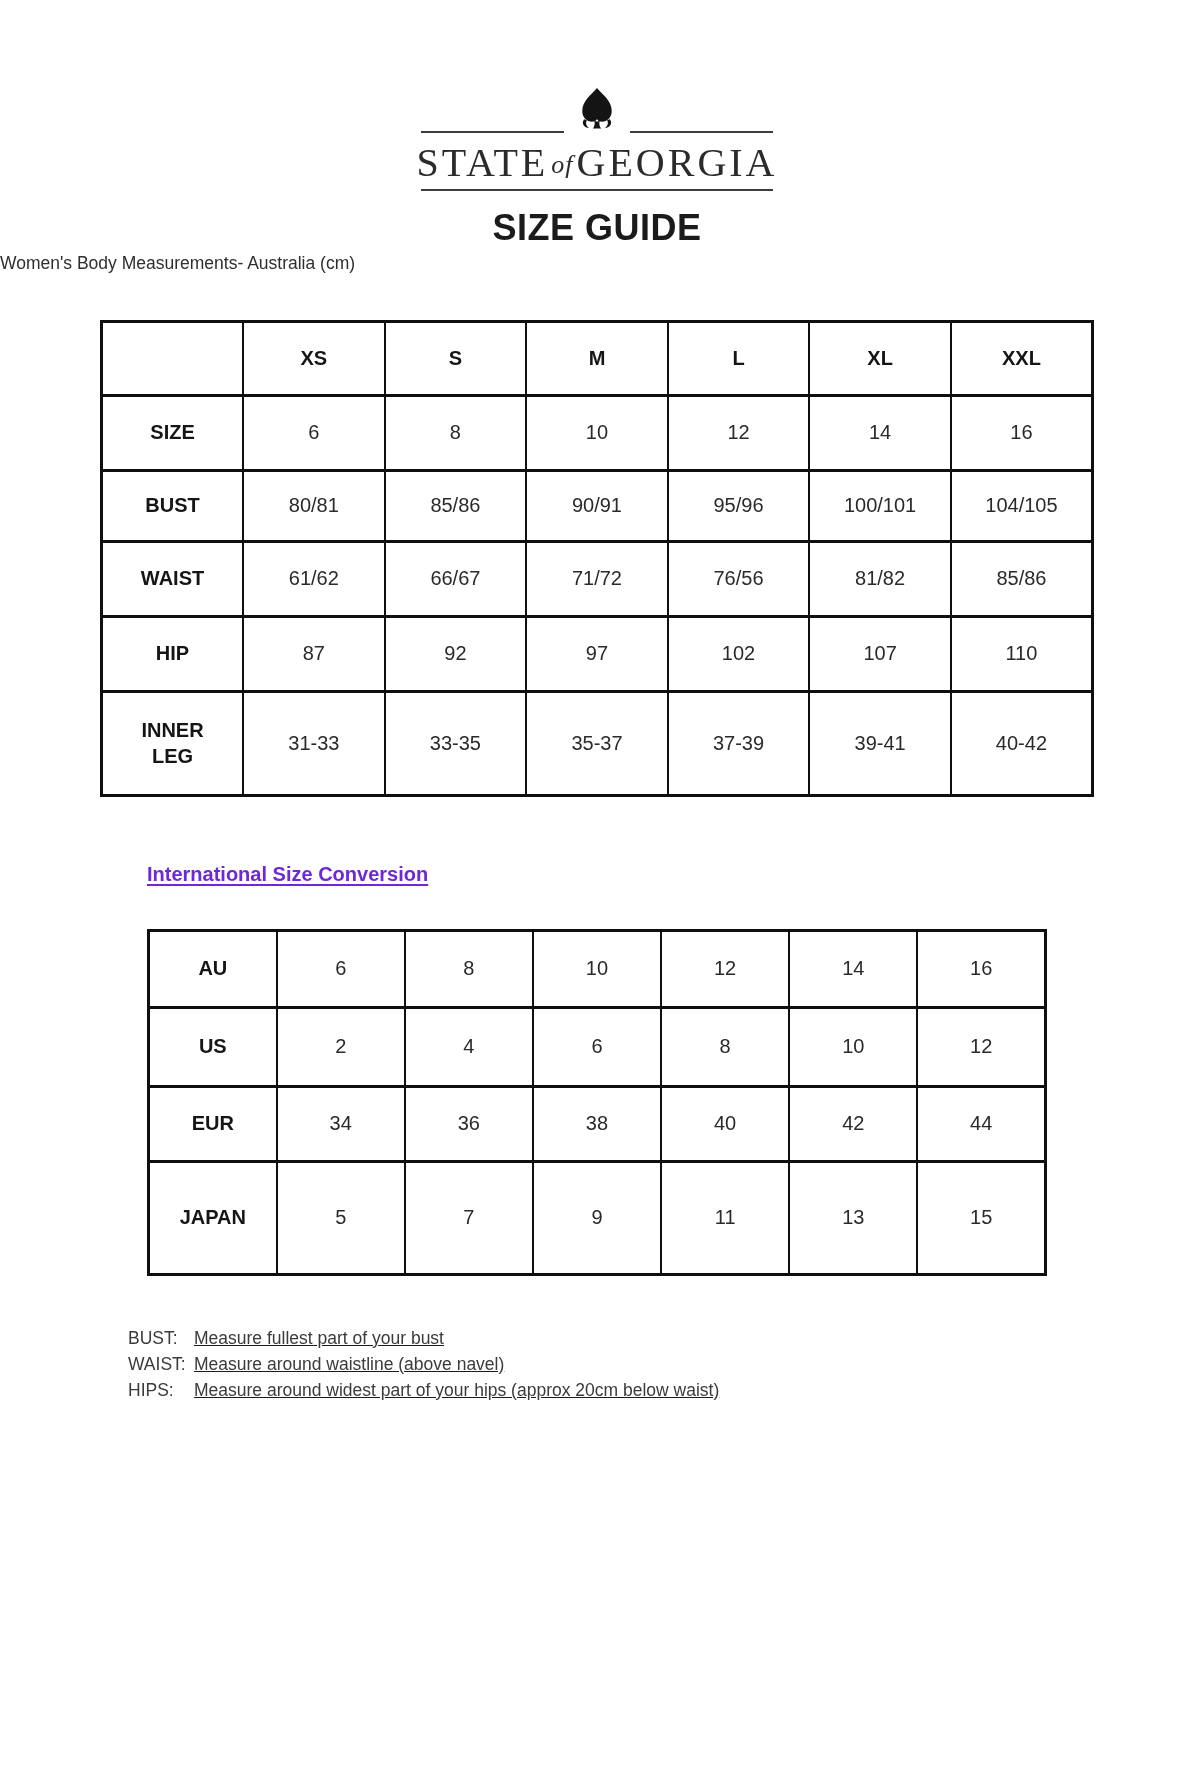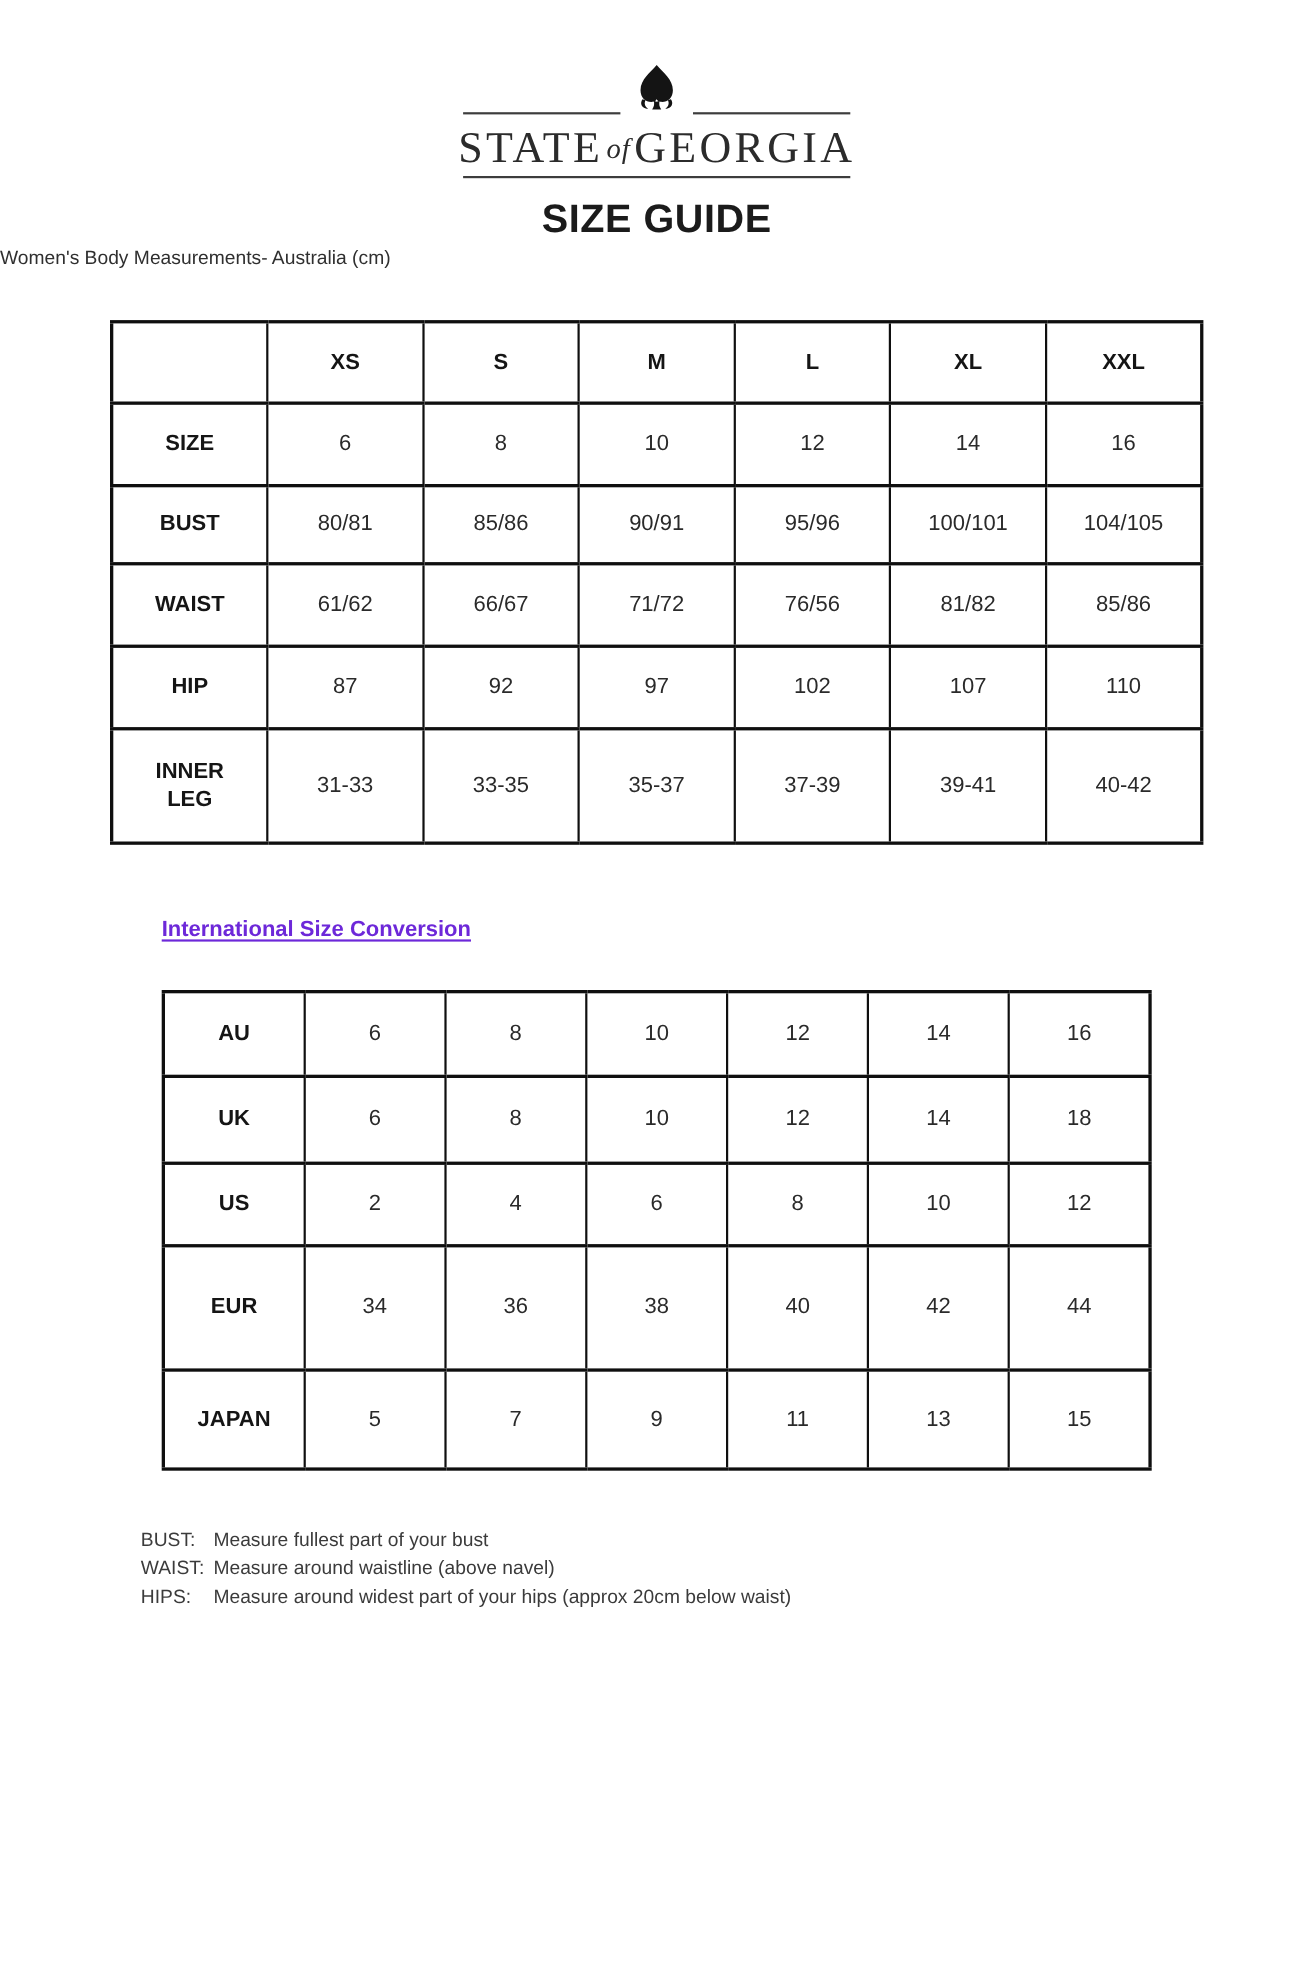--- a/index.html
+++ b/index.html
@@ -2,21 +2,21 @@
 <html><head>
 <meta charset="utf-8">
 <style>
   html, body { margin: 0; padding: 0; background: #ffffff; }
   body {
     width: 1194px; height: 1792px;
     font-family: "Liberation Sans", "DejaVu Sans", sans-serif;
     color: #1b1b1b;
     overflow: hidden;
   }
-  .page { padding-top: 58px; }
+  .page { padding-top: 87px; }
 
   
   .emblem-row {
     width: 352px; margin: 0 auto;
     display: flex; align-items: flex-end;
   }
   .rule-seg { flex: 1; height: 2px; background: #3d3d3d; margin-bottom: 2px; }
   .tree-svg { width: 46px; height: 48px; margin: 0 10px; display: block; }
 
   .brand-name {
@@ -81,21 +81,21 @@
   }
 
   .t2 { width: 900px; margin: 42px auto 0; }
   .t2 tr:nth-child(1) { height: 77px; }
   .t2 tr:nth-child(2) { height: 79px; }
   .t2 tr:nth-child(3) { height: 75px; }
   .t2 tr:nth-child(4) { height: 113px; }
   .t2 tr:nth-child(5) { height: 90px; }
 
   
-  .notes { margin: 49px 0 0 128px; }
+  .notes { margin: 49px 0 0 128px; text-decoration: underline; }
   .note-line { font-size: 17.5px; color: #3b3b3b; line-height: 26px; }
   .note-label { display: inline-block; width: 66px; }
 </style>
 </head>
 <body>
 
 <div class="page">
 
   <header>
     <div class="emblem-row">
@@ -185,29 +185,20 @@
         <tr>
           <td class="head"><span class="row-label">AU</span></td>
           <td>6</td>
           <td>8</td>
           <td>10</td>
           <td>12</td>
           <td>14</td>
           <td>16</td>
         </tr>
         <tr>
-          <td class="head"><span class="row-label">UK</span></td>
-          <td>6</td>
-          <td>8</td>
-          <td>10</td>
-          <td>12</td>
-          <td>14</td>
-          <td>18</td>
-        </tr>
-        <tr>
           <td class="head"><span class="row-label">US</span></td>
           <td>2</td>
           <td>4</td>
           <td>6</td>
           <td>8</td>
           <td>10</td>
           <td>12</td>
         </tr>
         <tr>
           <td class="head"><span class="row-label">EUR</span></td>

